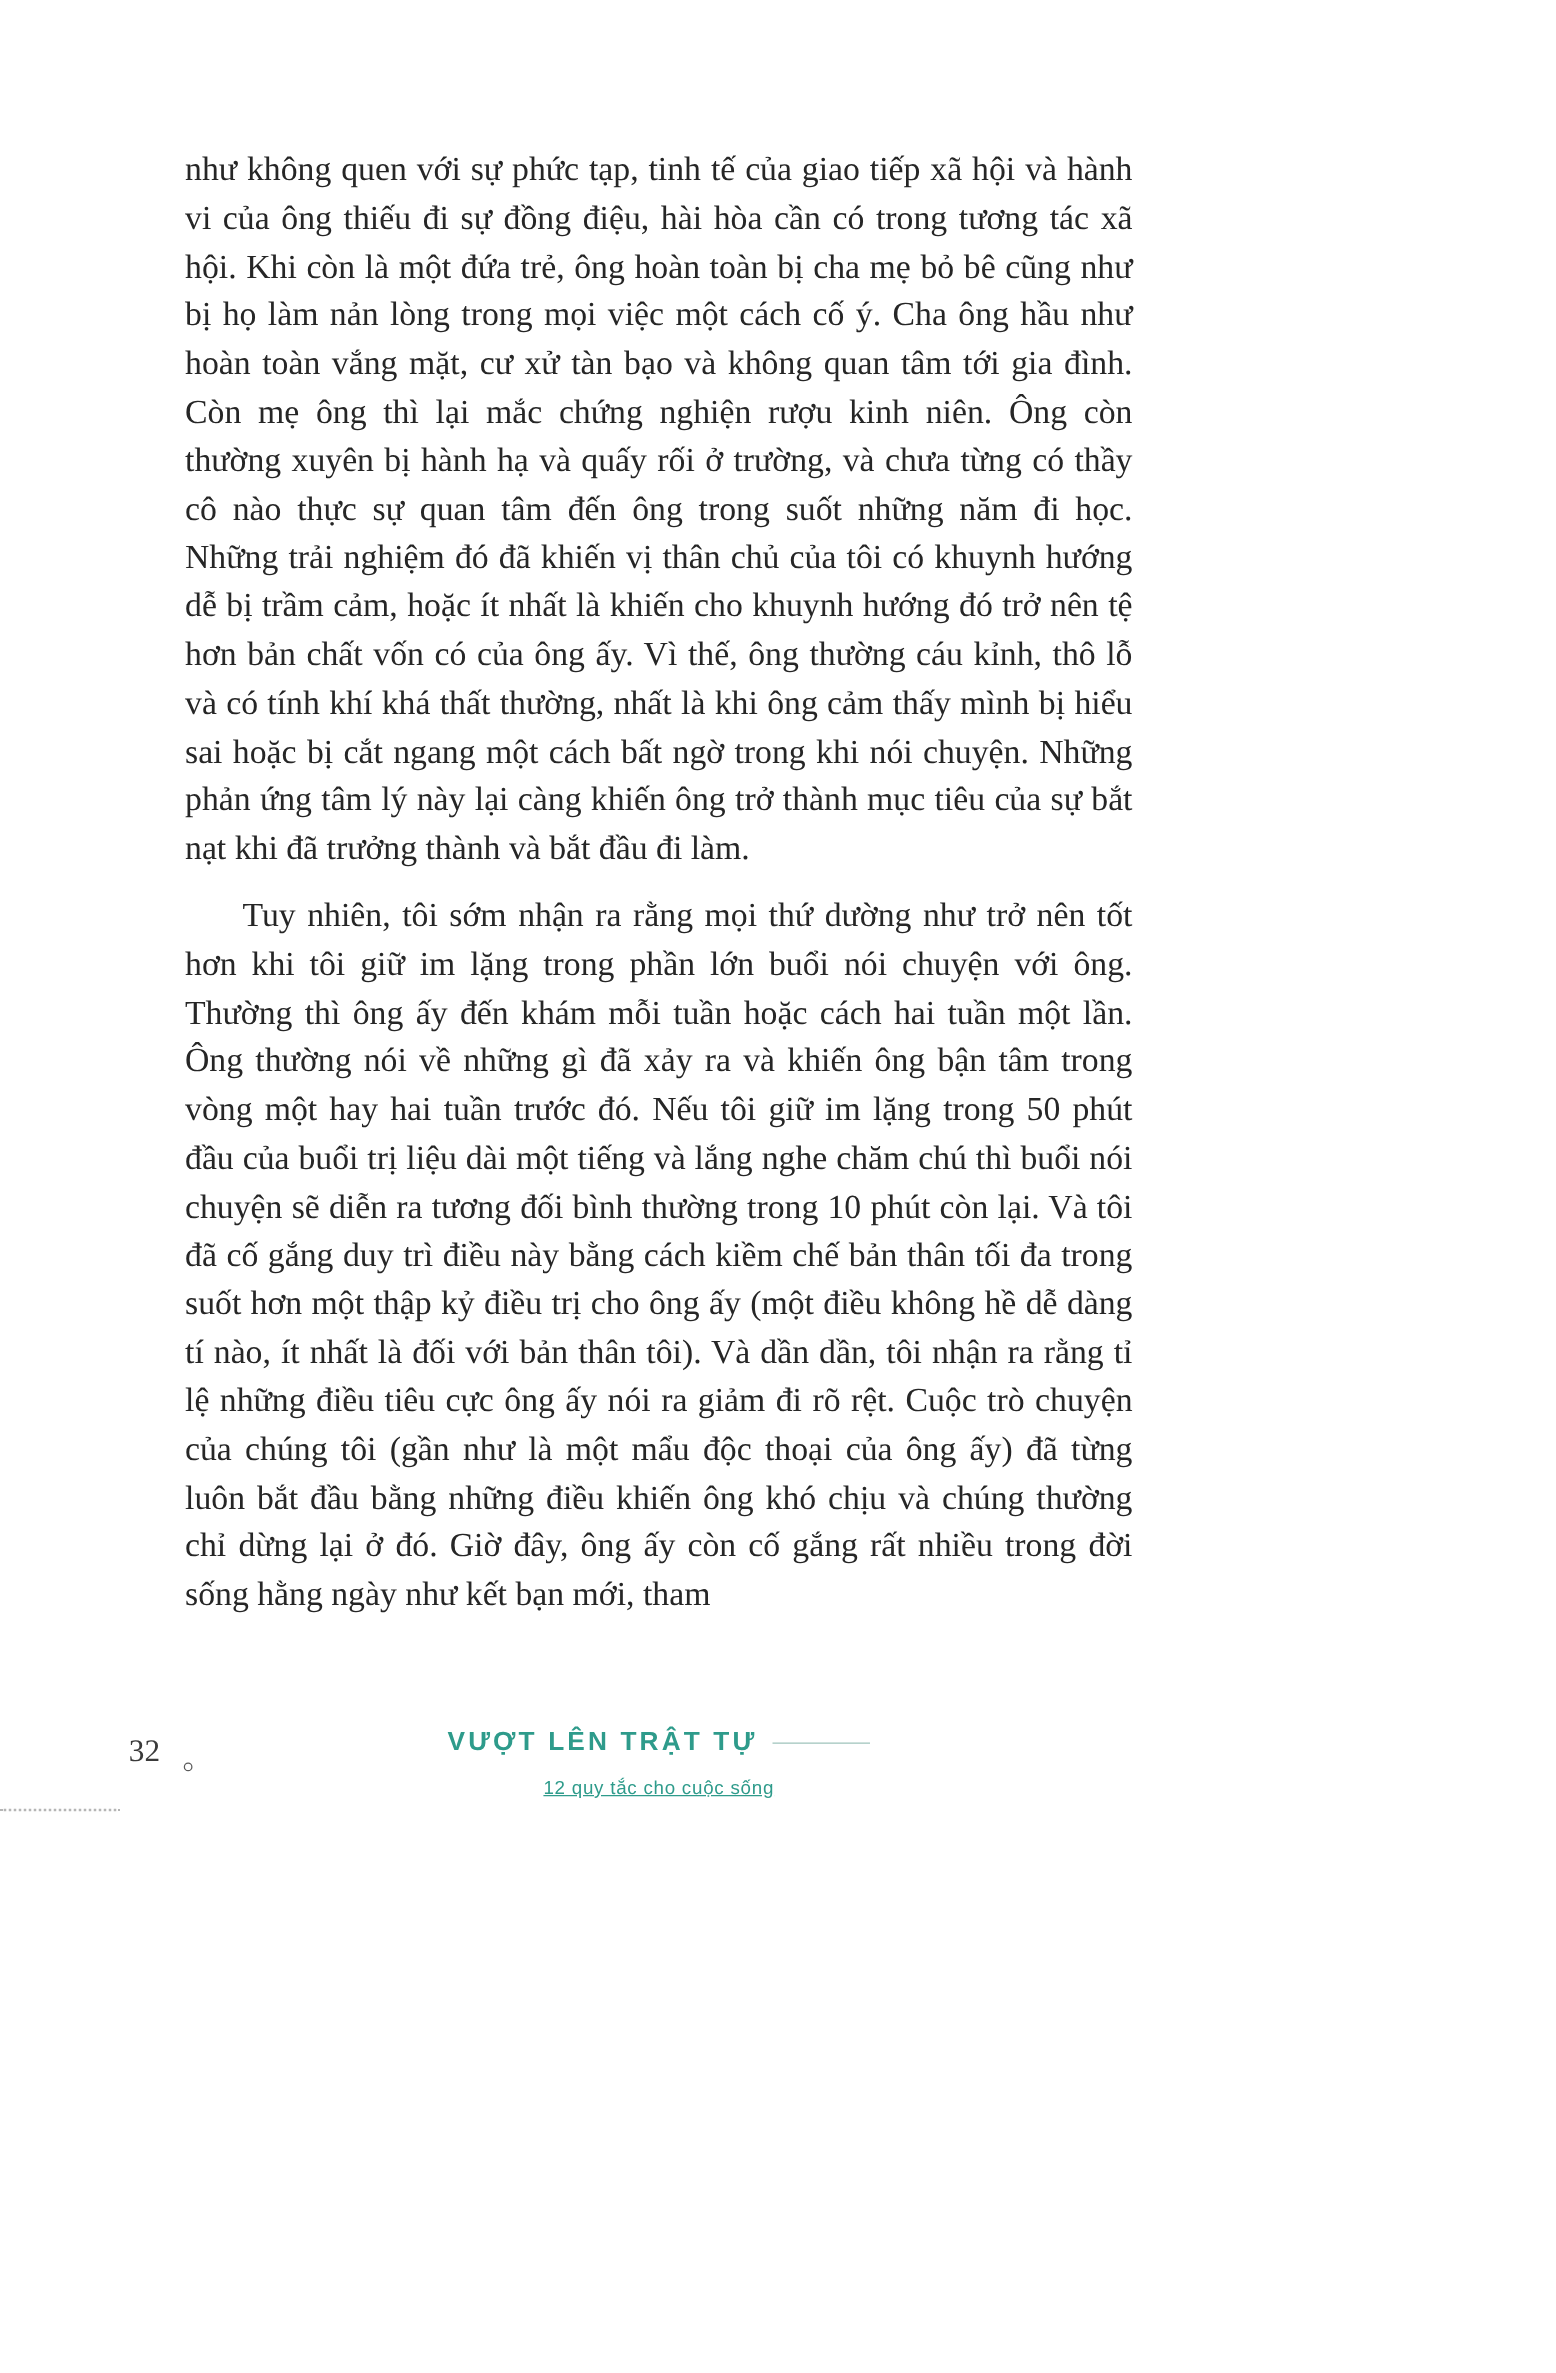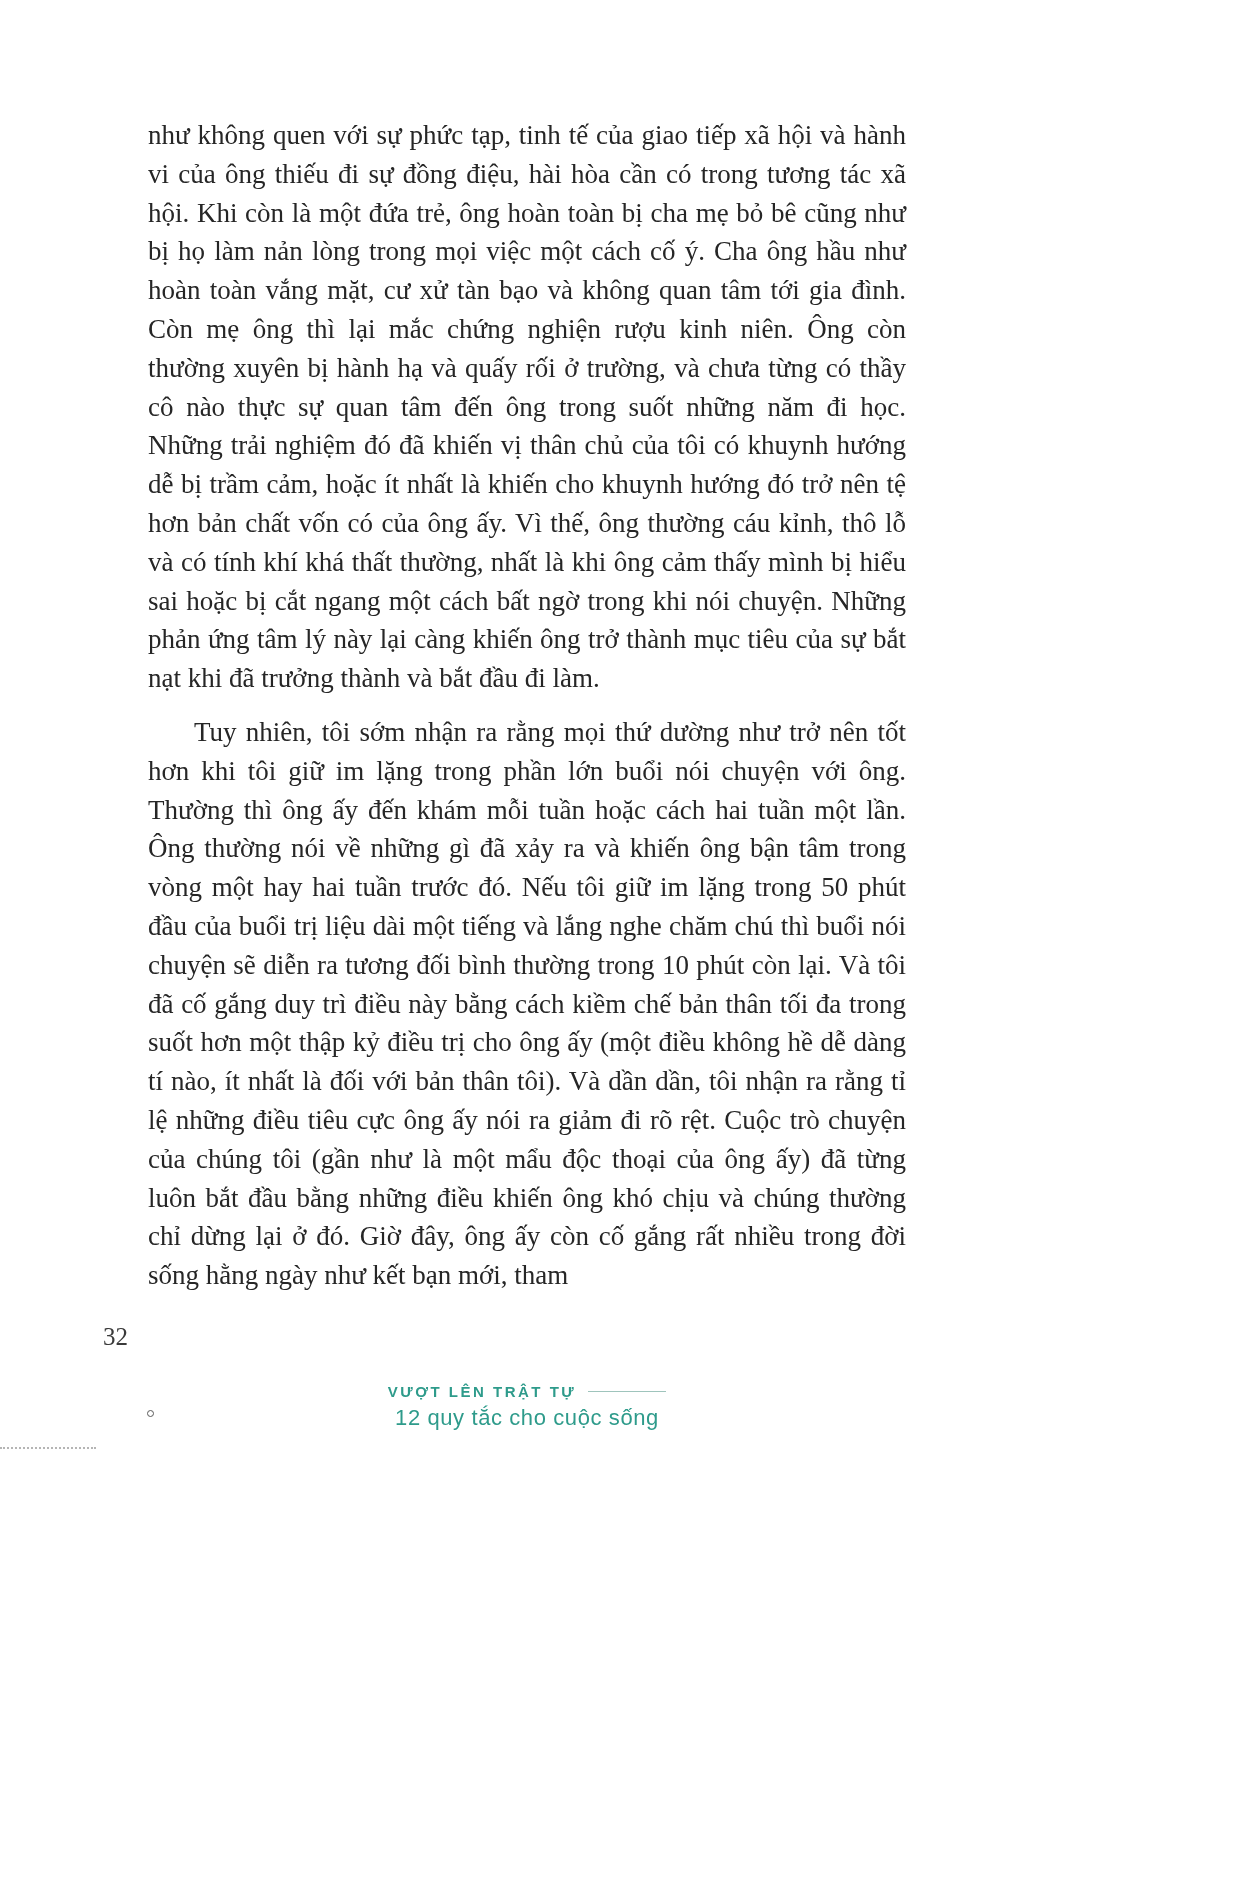--- a/index.html
+++ b/index.html
@@ -32,21 +32,21 @@
     }
     .para {
       margin: 0 0 15px 0;
     }
     .para.indent {
       text-indent: 46px;
     }
     .footer-pagenum {
       position: absolute;
       left: 103px;
-      top: 1323px;
+      top: 1388px;
       font-size: 25px;
       color: #3a3a3a;
       font-family: "Liberation Serif", serif;
     }
     .degree-mark {
       position: absolute;
       left: 147px;
       top: 1410px;
       width: 7px;
       height: 7px;
@@ -69,37 +69,38 @@
       text-align: center;
       font-family: "Liberation Sans", sans-serif;
       color: var(--accent, #2E9B8B);
     }
     .title-row {
       white-space: nowrap;
     }
     .book-title {
       display: inline-block;
       font-weight: bold;
-      font-size: 15px;
+      font-size: 21px;
       letter-spacing: 2.5px;
       vertical-align: middle;
     }
     .title-rule {
       display: inline-block;
       vertical-align: middle;
       width: 78px;
       height: 1px;
       background: #9fc4bc;
       margin-left: 12px;
     }
     .book-subtitle {
-      font-size: 22px;
+      font-size: 15px;
       letter-spacing: 0.6px;
-      margin-top: 5px;
+      margin-top: 16px;
       font-weight: 500;
+      text-decoration: underline;
     }
   </style>
 </head>
 <body>
 
 <div class="page">
 
   <div class="text-block">
     <p class="para">như không quen với sự phức tạp, tinh tế của giao tiếp xã hội và hành vi của ông thiếu đi sự đồng điệu, hài hòa cần có trong tương tác xã hội. Khi còn là một đứa trẻ, ông hoàn toàn bị cha mẹ bỏ bê cũng như bị họ làm nản lòng trong mọi việc một cách cố ý. Cha ông hầu như hoàn toàn vắng mặt, cư xử tàn bạo và không quan tâm tới gia đình. Còn mẹ ông thì lại mắc chứng nghiện rượu kinh niên. Ông còn thường xuyên bị hành hạ và quấy rối ở trường, và chưa từng có thầy cô nào thực sự quan tâm đến ông trong suốt những năm đi học. Những trải nghiệm đó đã khiến vị thân chủ của tôi có khuynh hướng dễ bị trầm cảm, hoặc ít nhất là khiến cho khuynh hướng đó trở nên tệ hơn bản chất vốn có của ông ấy. Vì thế, ông thường cáu kỉnh, thô lỗ và có tính khí khá thất thường, nhất là khi ông cảm thấy mình bị hiểu sai hoặc bị cắt ngang một cách bất ngờ trong khi nói chuyện. Những phản ứng tâm lý này lại càng khiến ông trở thành mục tiêu của sự bắt nạt khi đã trưởng thành và bắt đầu đi làm.</p>
     <p class="para indent">Tuy nhiên, tôi sớm nhận ra rằng mọi thứ dường như trở nên tốt hơn khi tôi giữ im lặng trong phần lớn buổi nói chuyện với ông. Thường thì ông ấy đến khám mỗi tuần hoặc cách hai tuần một lần. Ông thường nói về những gì đã xảy ra và khiến ông bận tâm trong vòng một hay hai tuần trước đó. Nếu tôi giữ im lặng trong 50 phút đầu của buổi trị liệu dài một tiếng và lắng nghe chăm chú thì buổi nói chuyện sẽ diễn ra tương đối bình thường trong 10 phút còn lại. Và tôi đã cố gắng duy trì điều này bằng cách kiềm chế bản thân tối đa trong suốt hơn một thập kỷ điều trị cho ông ấy (một điều không hề dễ dàng tí nào, ít nhất là đối với bản thân tôi). Và dần dần, tôi nhận ra rằng tỉ lệ những điều tiêu cực ông ấy nói ra giảm đi rõ rệt. Cuộc trò chuyện của chúng tôi (gần như là một mẩu độc thoại của ông ấy) đã từng luôn bắt đầu bằng những điều khiến ông khó chịu và chúng thường chỉ dừng lại ở đó. Giờ đây, ông ấy còn cố gắng rất nhiều trong đời sống hằng ngày như kết bạn mới, tham</p>

